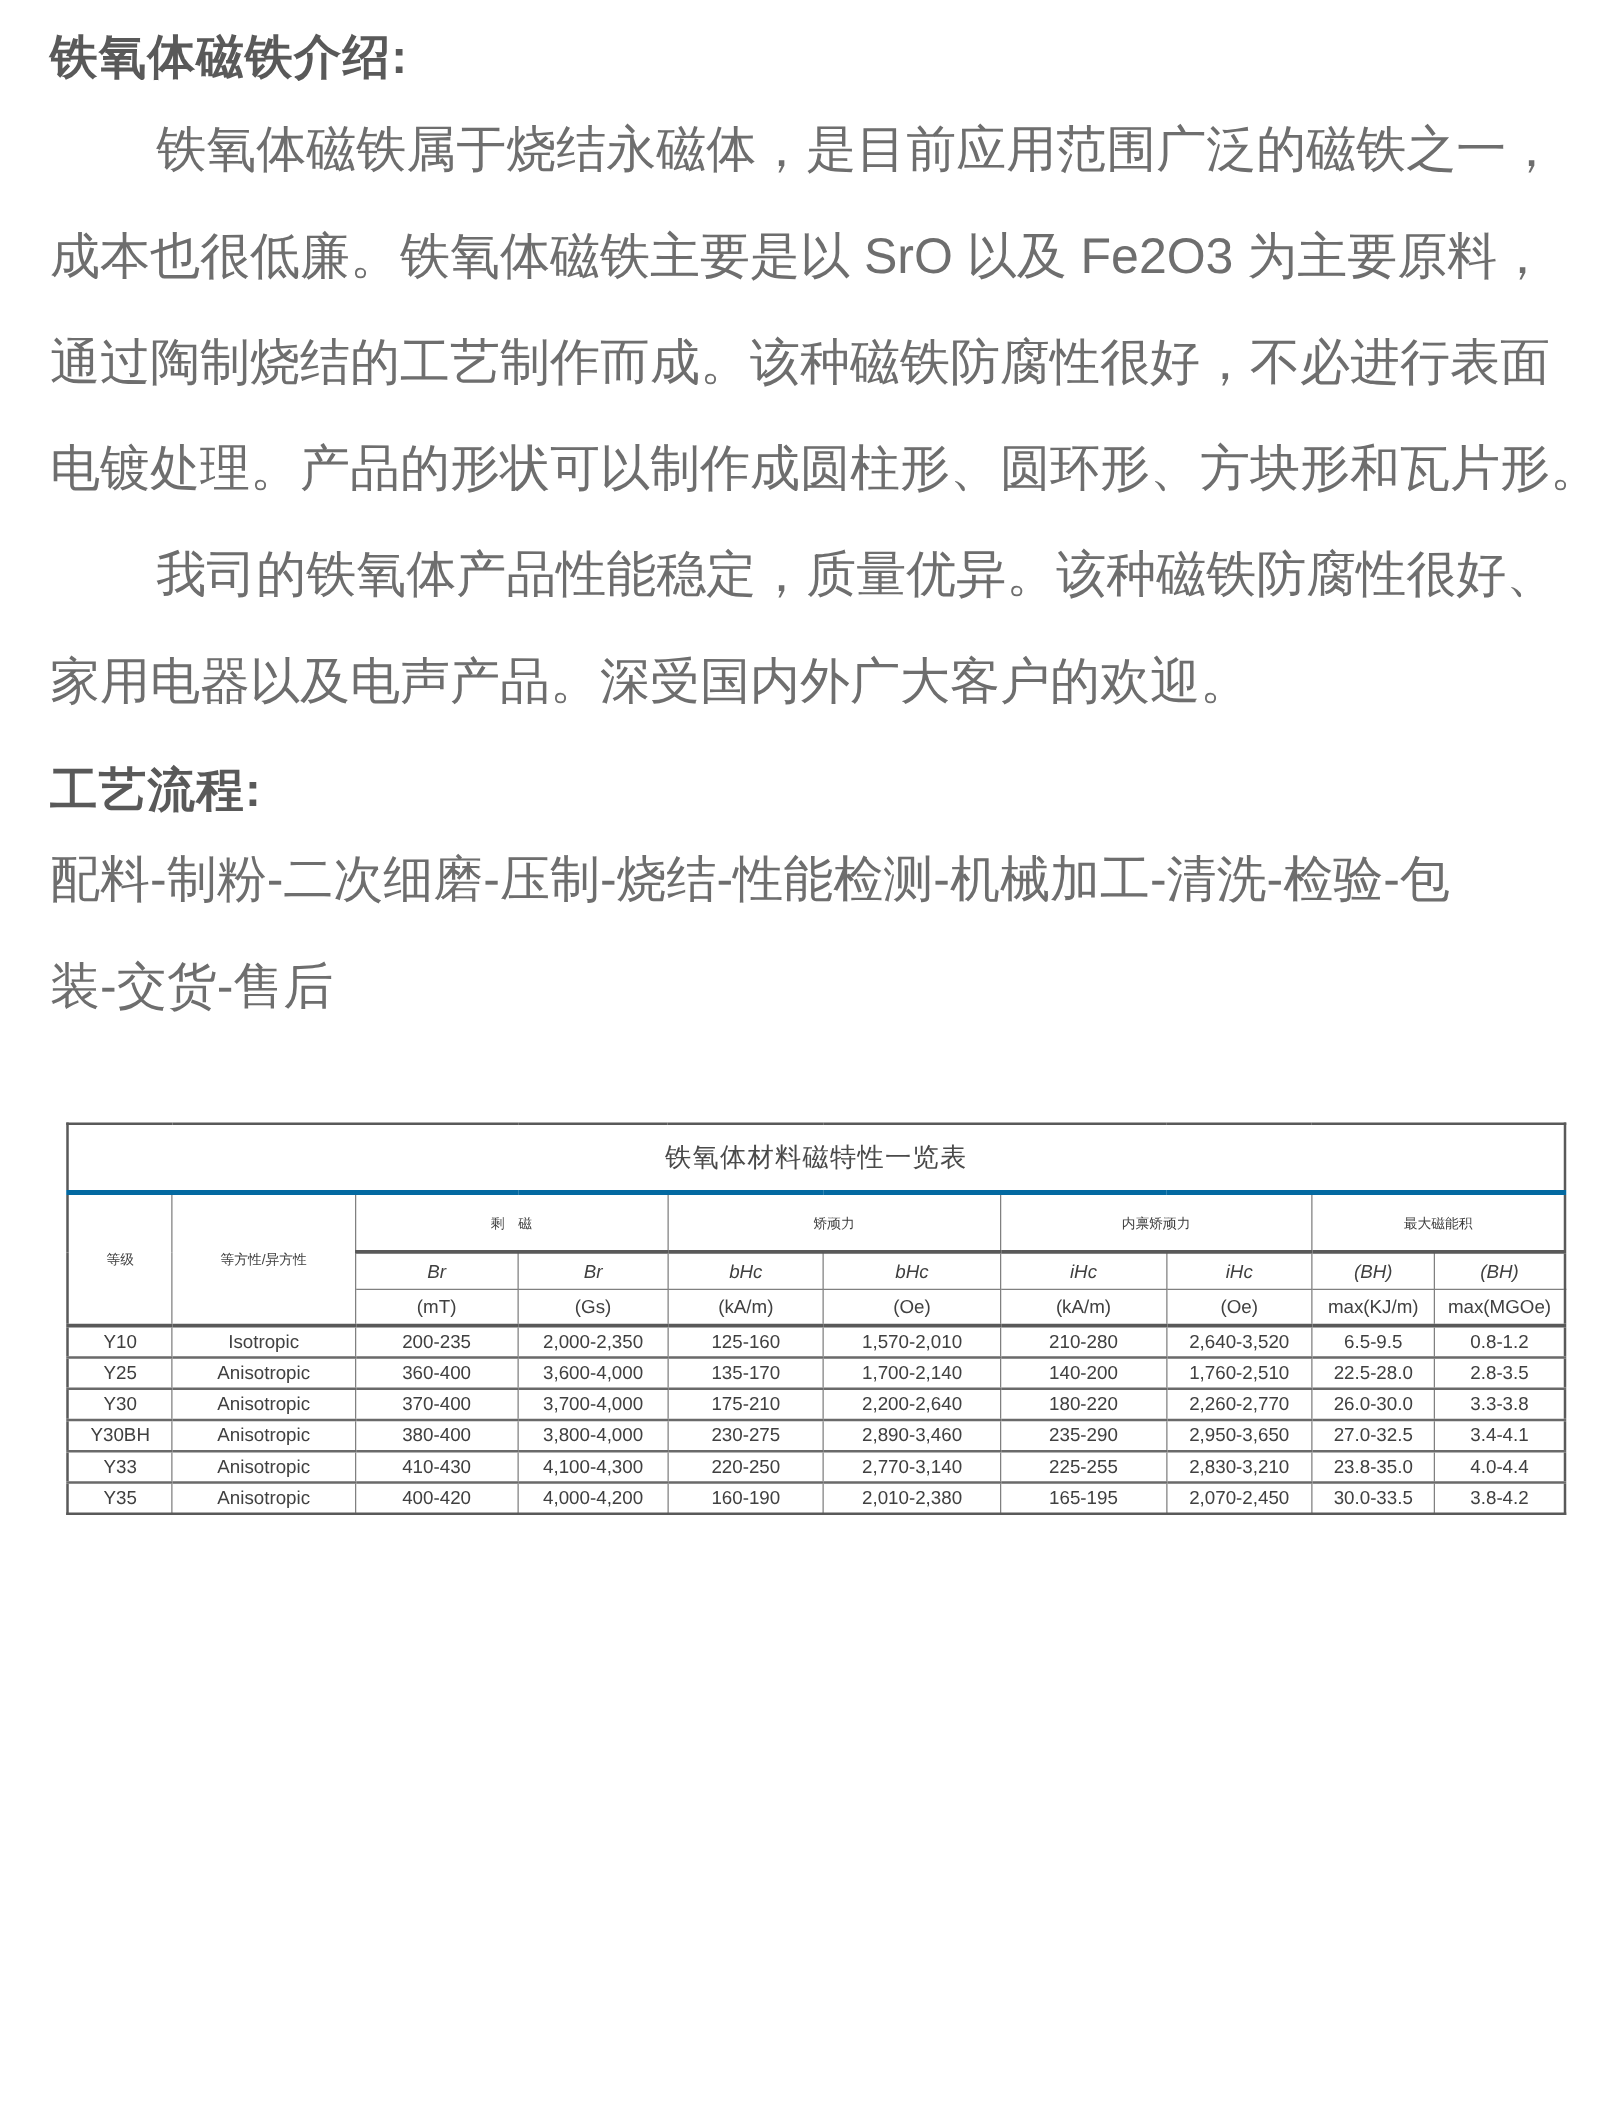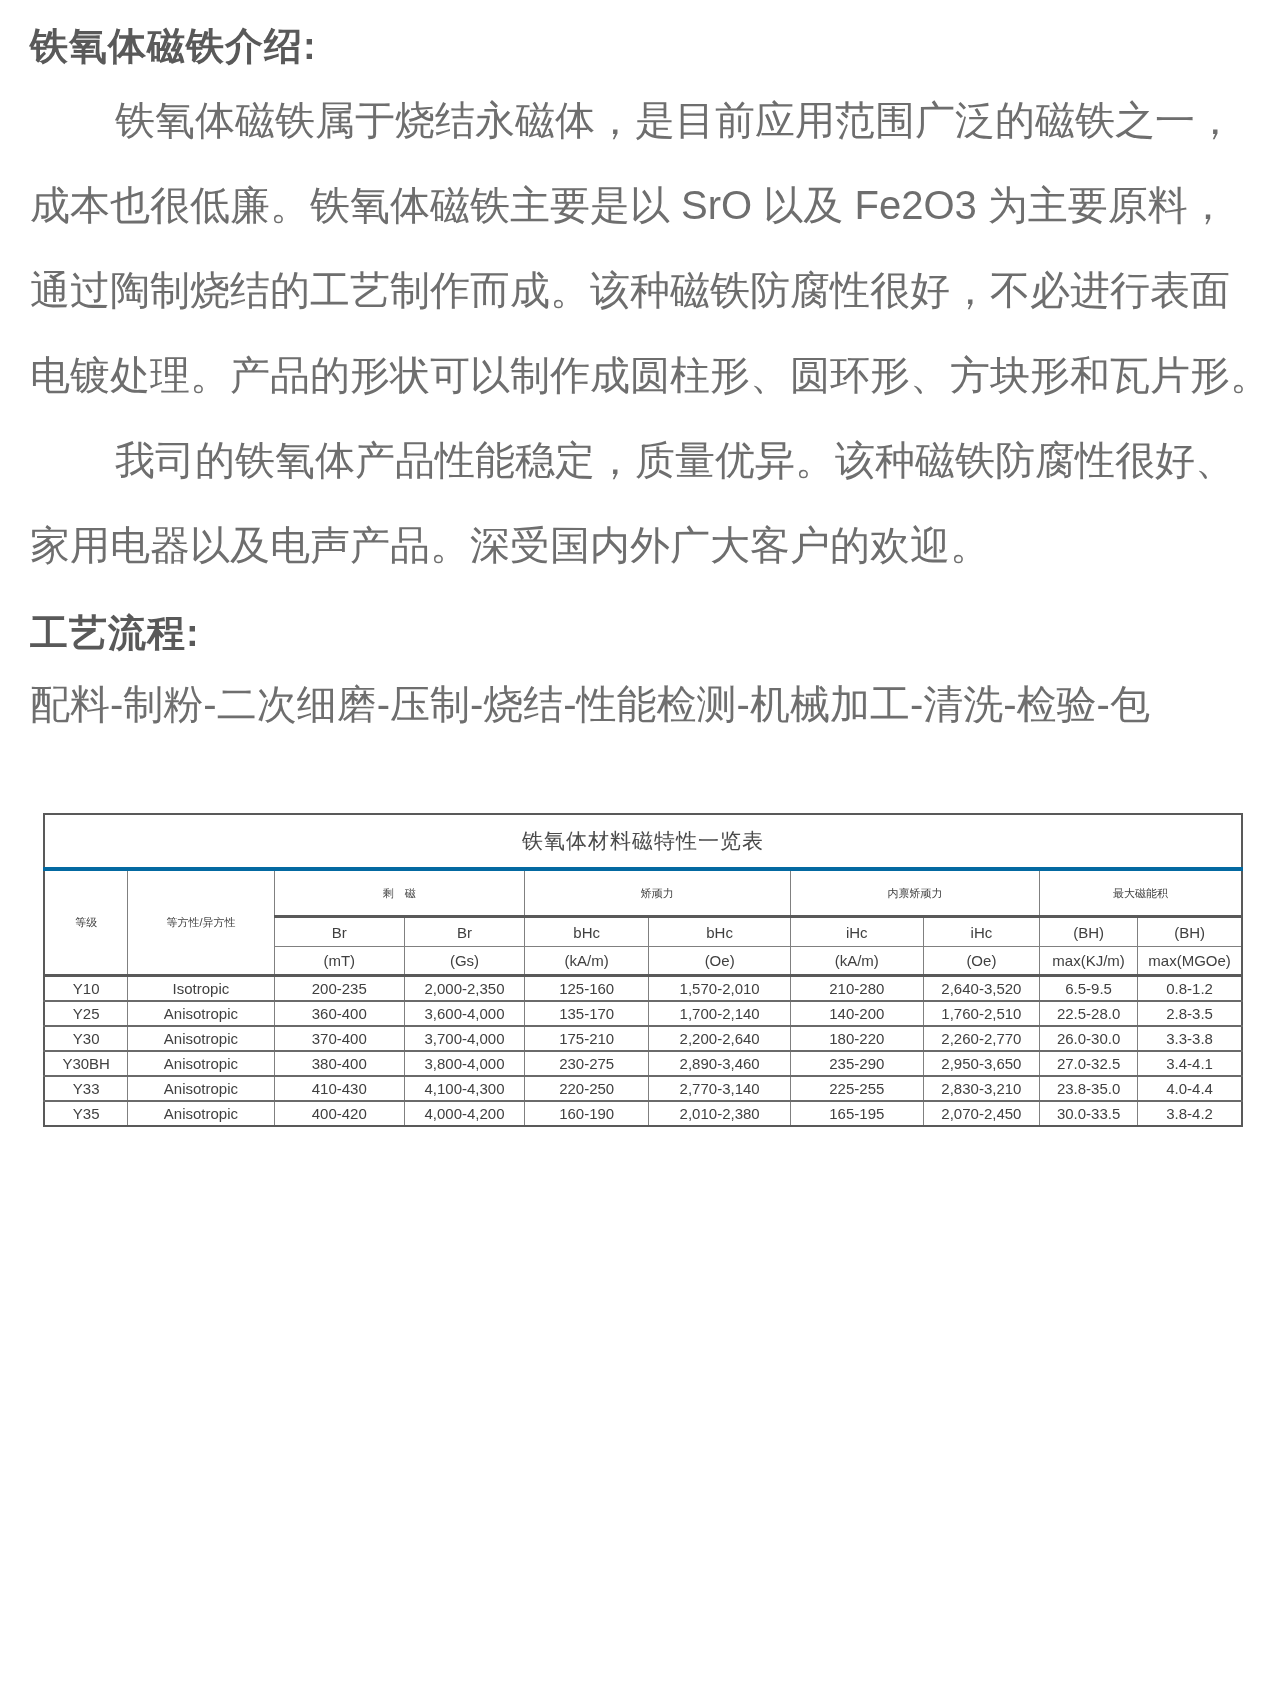--- a/index.html
+++ b/index.html
@@ -7,21 +7,21 @@
     width: 1287px;
     height: 1690px;
     background: #ffffff;
     font-family: "Liberation Sans", sans-serif;
     overflow: hidden;
   }
   .page {
     box-sizing: border-box;
     width: 1139px;
     height: 1690px;
-    padding: 20px 30px 0 30px;
+    padding: 20px 30px 0 40px;
   }
   
   .doc-heading {
     margin: 0;
     font-size: 38px;
     line-height: 52px;
     font-weight: bold;
     color: #595959;
     letter-spacing: 1px;
   }
@@ -58,21 +58,21 @@
   table.props { border: 2px solid #595959; }
   tr.row-title td {
     height: 52px;
     font-size: 21px;
     color: #4a4a4a;
     border-bottom: 4px solid #0369a1;
     letter-spacing: 1px;
   }
   tr.row-groups th { height: 44px; border-bottom: 3px solid #595959; font-size: 11px; }
   th.span-side { border-bottom: 3px solid #595959; font-size: 16px; }
-  tr.row-sub td { height: 28px; }
+  tr.row-sub td { height: 28px; font-style: italic; }
   tr.row-units td { height: 27px; border-bottom: 3px solid #595959; }
   tbody.data td { height: 23px; border-top: 2px solid #6a6a6a; }
 </style>
 </head>
 <body>
 
 <div class="page">
 
   <h1 class="doc-heading">铁氧体磁铁介绍:</h1>
 
@@ -85,20 +85,21 @@
 
   <div class="para indent-first">
       <div class="line">我司的铁氧体产品性能稳定，质量优异。该种磁铁防腐性很好、</div>
       <div class="line">家用电器以及电声产品。深受国内外广大客户的欢迎。</div>
     </div>
 
   <h2 class="doc-heading second">工艺流程:</h2>
 
   <div class="para">
       <div class="line">配料-制粉-二次细磨-压制-烧结-性能检测-机械加工-清洗-检验-包</div>
+      <div class="line">装-交货-售后</div>
     </div>
 
   <table class="props">
     <colgroup>
       <col style="width:7%">
         <col style="width:12.2%">
       <col style="width:10.9%">
         <col style="width:10%">
       <col style="width:10.4%">
         <col style="width:11.8%">

